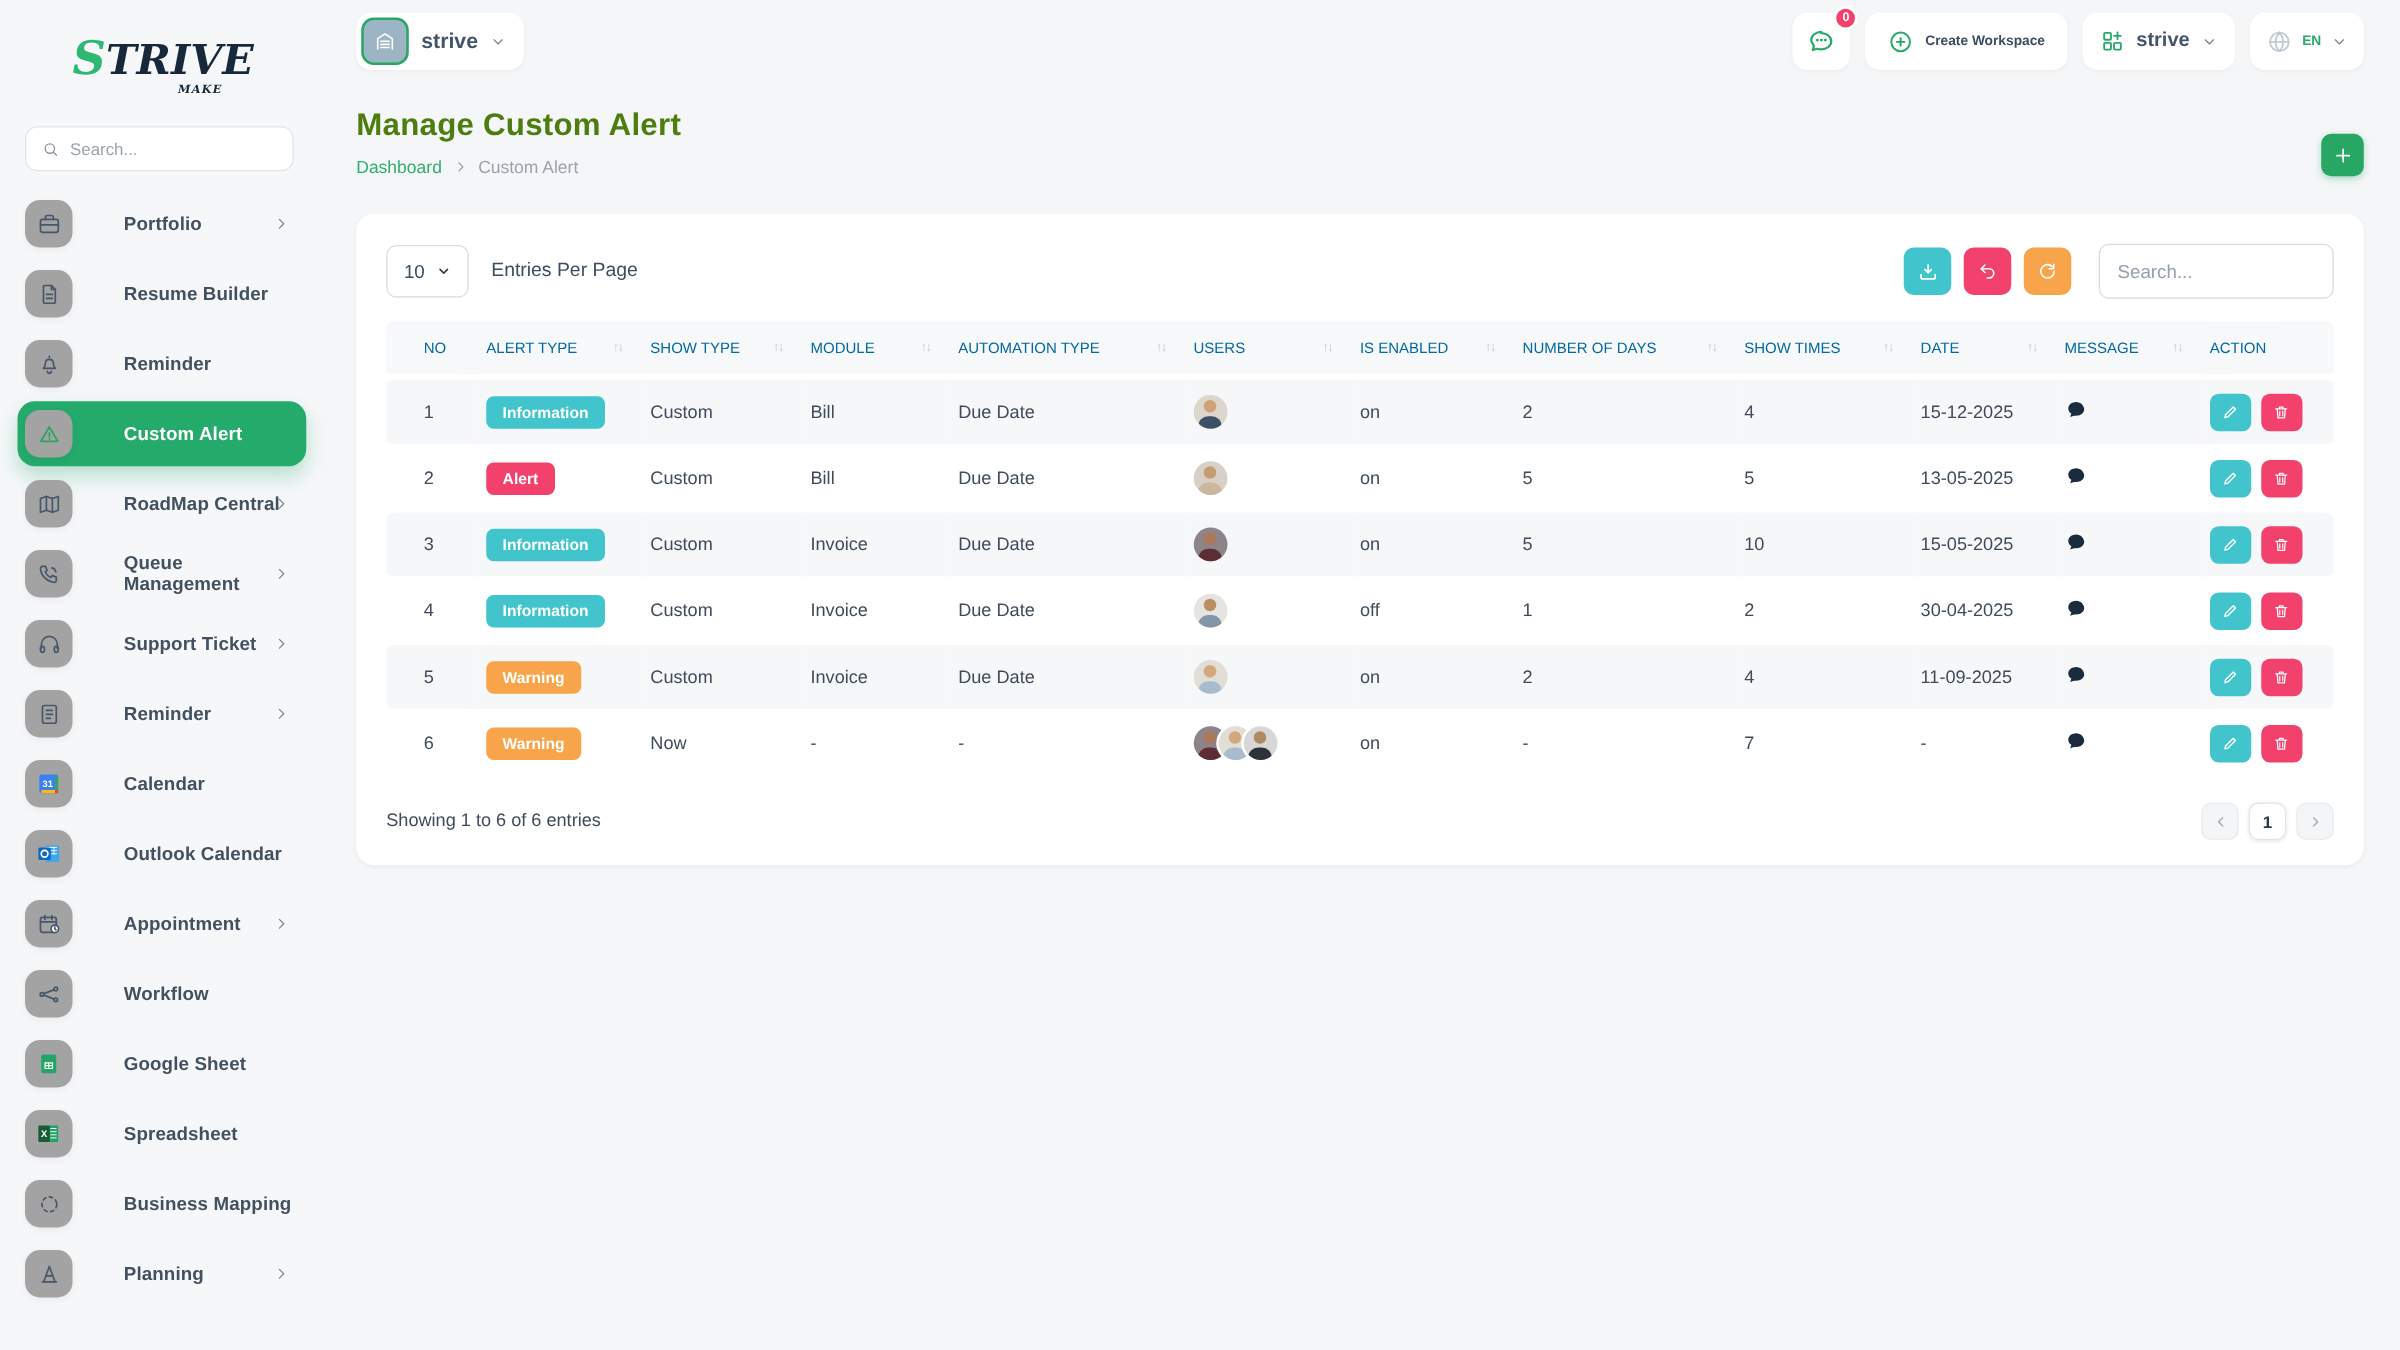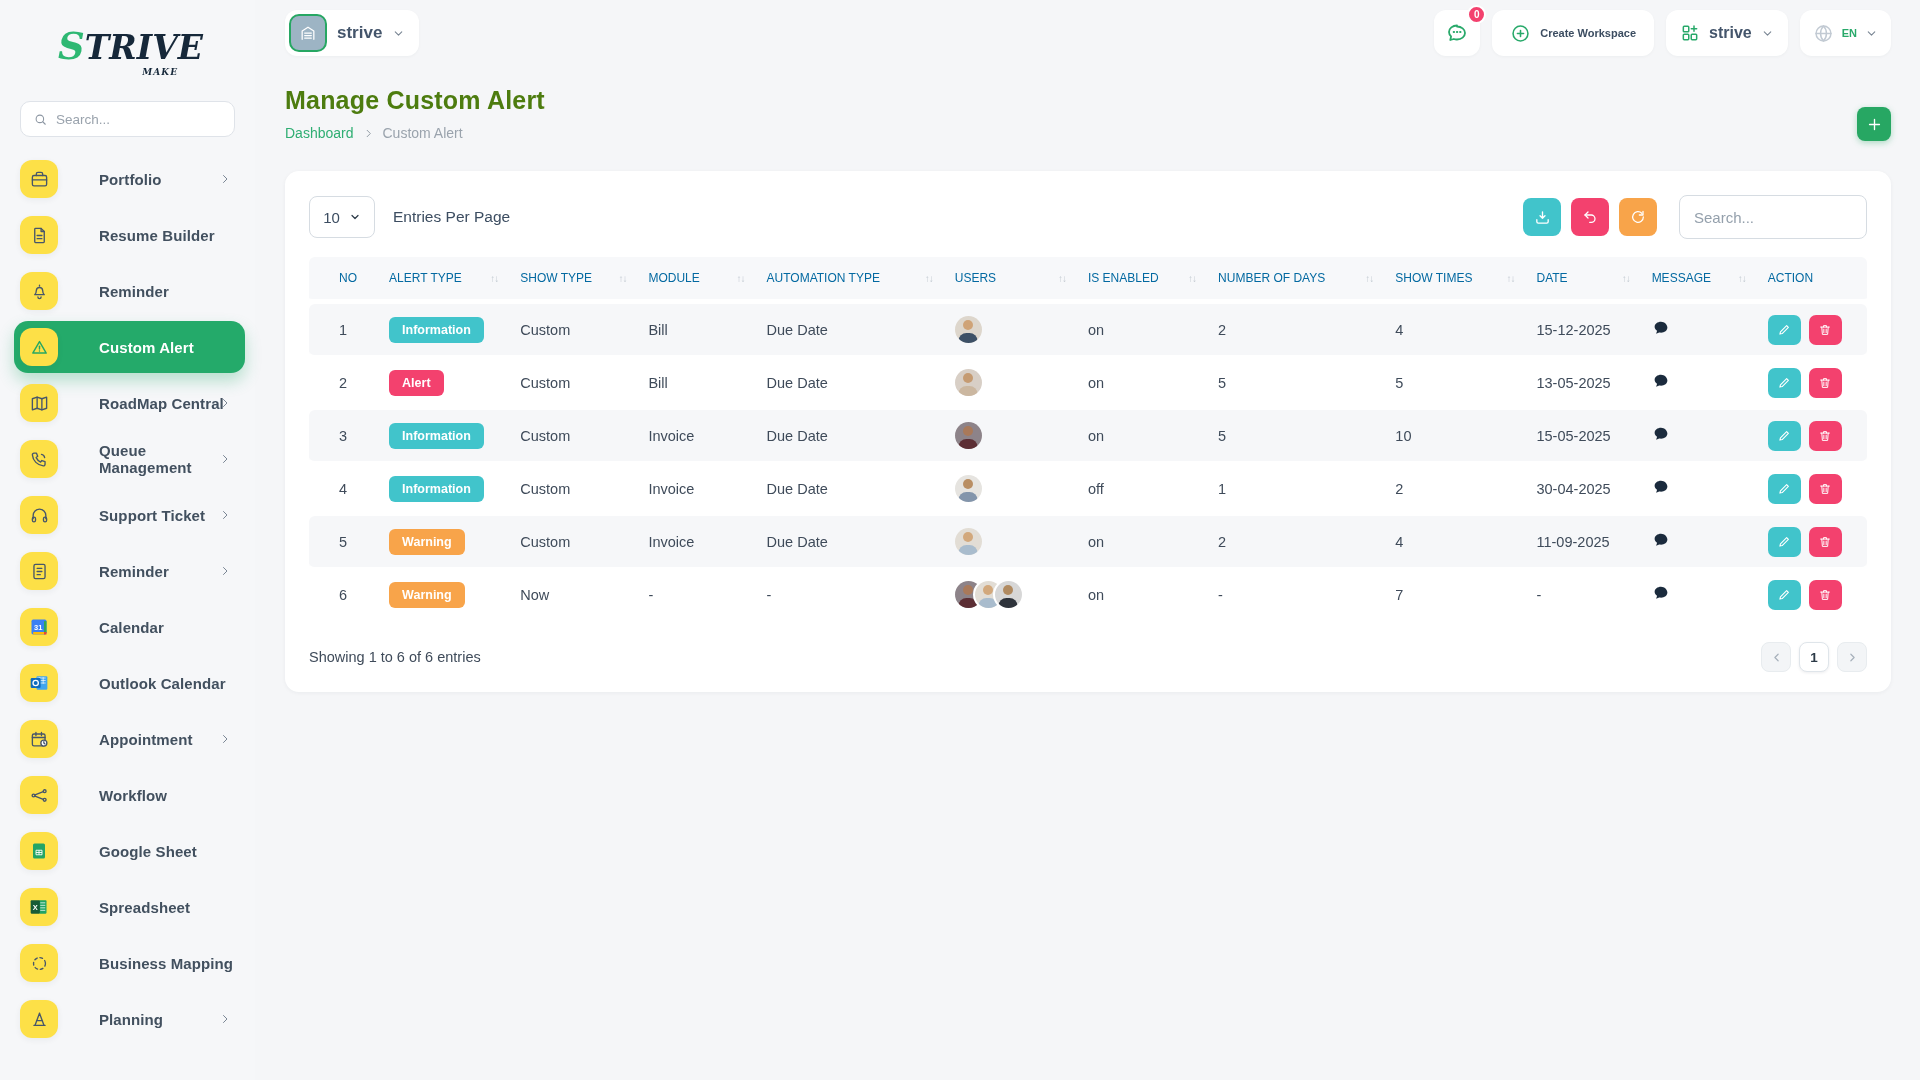--- a/index.html
+++ b/index.html
@@ -13,21 +13,21 @@
   .sidebar { width:255px; flex:0 0 255px; padding:20px 0 0 0; background:#f6f7f9; }
   .logo { padding:8px 0 14px 58px; }
   .logo-line { font-family:"DejaVu Serif", serif; font-style:italic; font-weight:bold; font-size:33px; letter-spacing:0; color:#16283a; line-height:1; }
   .logo-line .s { color:#2eb873; font-size:37px; }
   .logo-tag { font-family:"DejaVu Serif", serif; font-style:italic; font-weight:bold; font-size:9px; letter-spacing:1px; color:#16283a; text-align:right; width:120px; margin-top:2px; }
   .side-search { margin:10px 20px 22px 20px; height:36px; background:#fff; border:1px solid #dfe3e9; border-radius:10px; display:flex; align-items:center; padding:0 12px; gap:8px; }
   .side-search input { border:none; outline:none; background:transparent; font-size:13.5px; color:#3f4b5a; width:100%; font-family:inherit; }
   .side-search input::placeholder { color:#9aa3ad; }
   .menu { padding:0 14px 0 20px; }
   .menu-item { position:relative; display:flex; align-items:center; height:40px; margin-bottom:16px; border-radius:14px; cursor:pointer;gap:25px; }
-  .icon-box { width:38px; height:38px; flex:0 0 38px; background:#fde047; border-radius:12px; box-shadow:0 2px 6px rgba(30,45,65,.06); display:flex; align-items:center; justify-content:center; margin-right:16px;text-align:right; }
+  .icon-box { width:38px; height:38px; flex:0 0 38px; background:#a3a3a3; border-radius:12px; box-shadow:0 2px 6px rgba(30,45,65,.06); display:flex; align-items:center; justify-content:center; margin-right:16px;text-align:right; }
   .menu-label { font-size:15px; font-weight:600; color:#42505f; letter-spacing:.1px; }
   .menu-chevron { position:absolute; right:10px; color:#5c6a7c; }
   .menu-item.active { background:#24aa6a; height:52px; margin:-6px -4px 10px -6px; padding:0 10px 0 6px; box-shadow:0 8px 16px rgba(36,170,106,.3); }
   .menu-item.active .menu-label { color:#fff; }
   .s-ic { stroke:#47566a; fill:none; stroke-width:1.7; stroke-linecap:round; stroke-linejoin:round; }
   .s-ic-green { stroke:#27a763; fill:none; stroke-width:1.8; stroke-linecap:round; stroke-linejoin:round; }
 
   
   .main { flex:1; padding:10px 29px 0 30px; }
   .topbar { display:flex; justify-content:space-between; align-items:center; }

